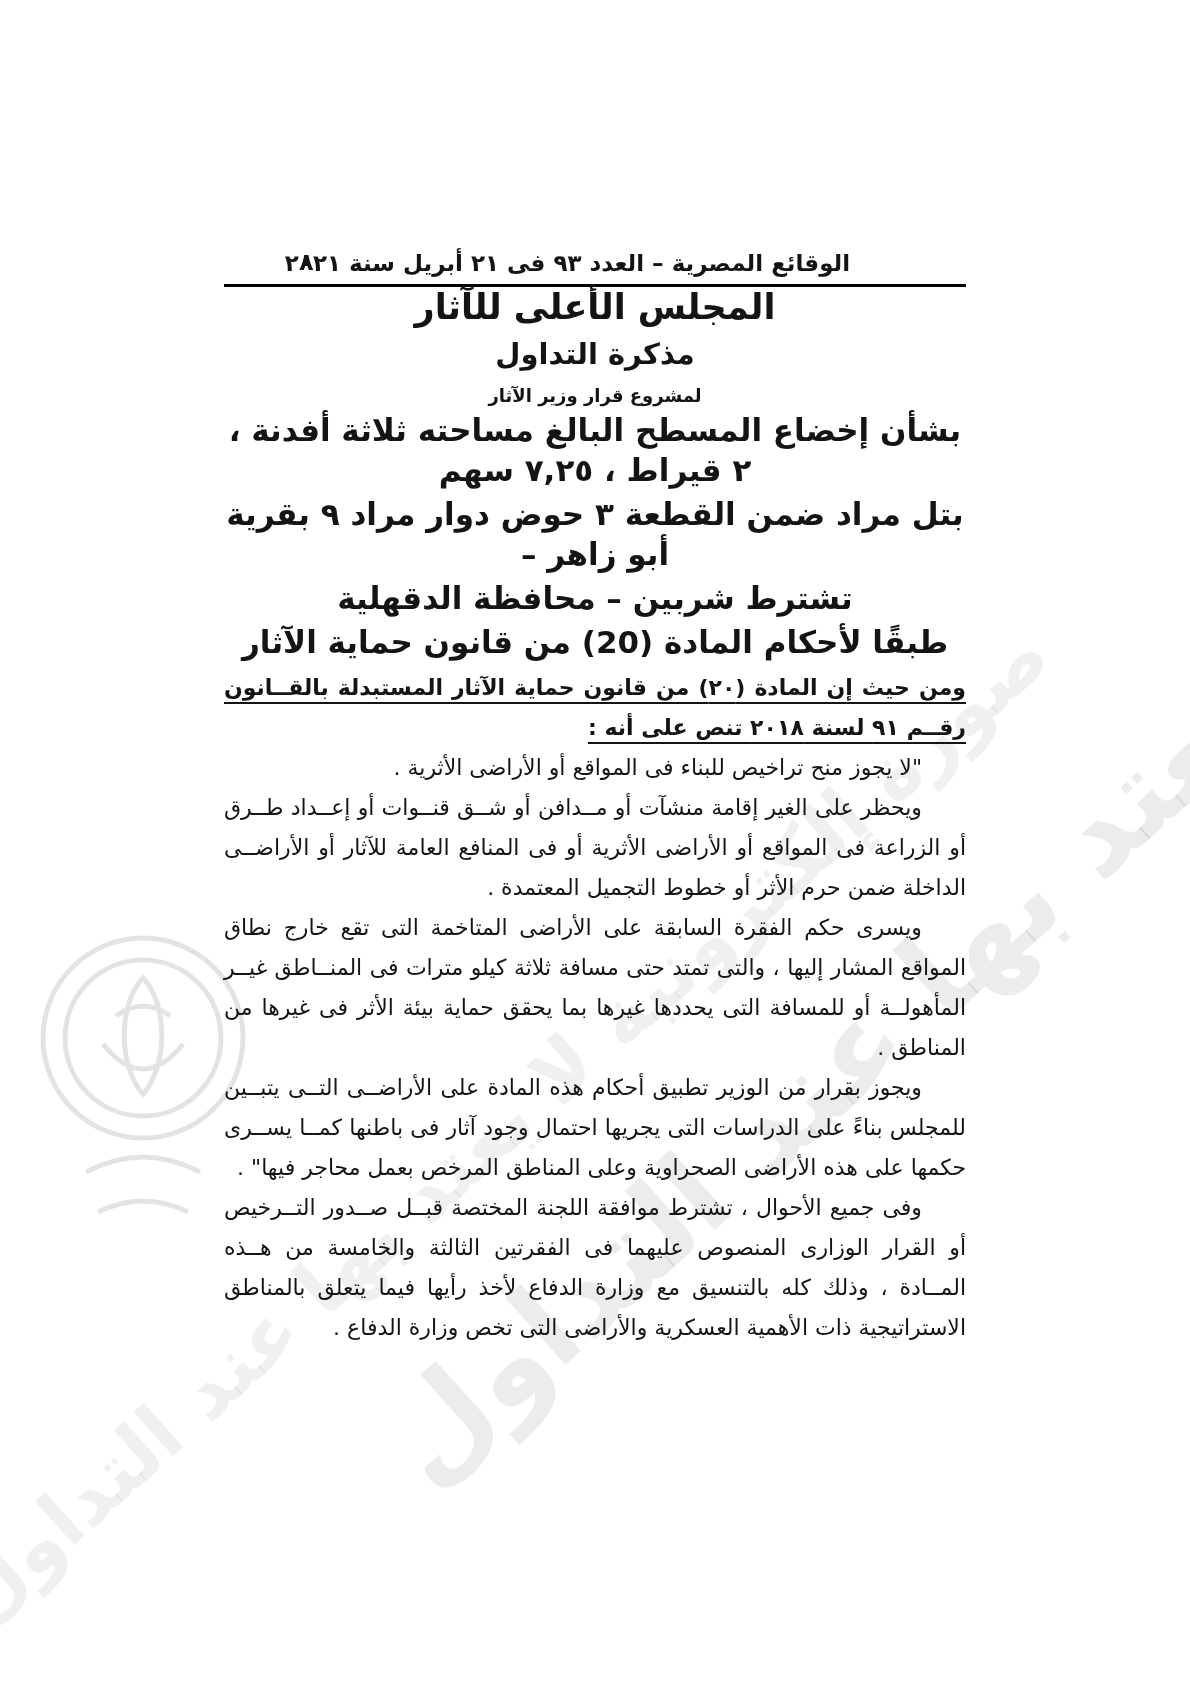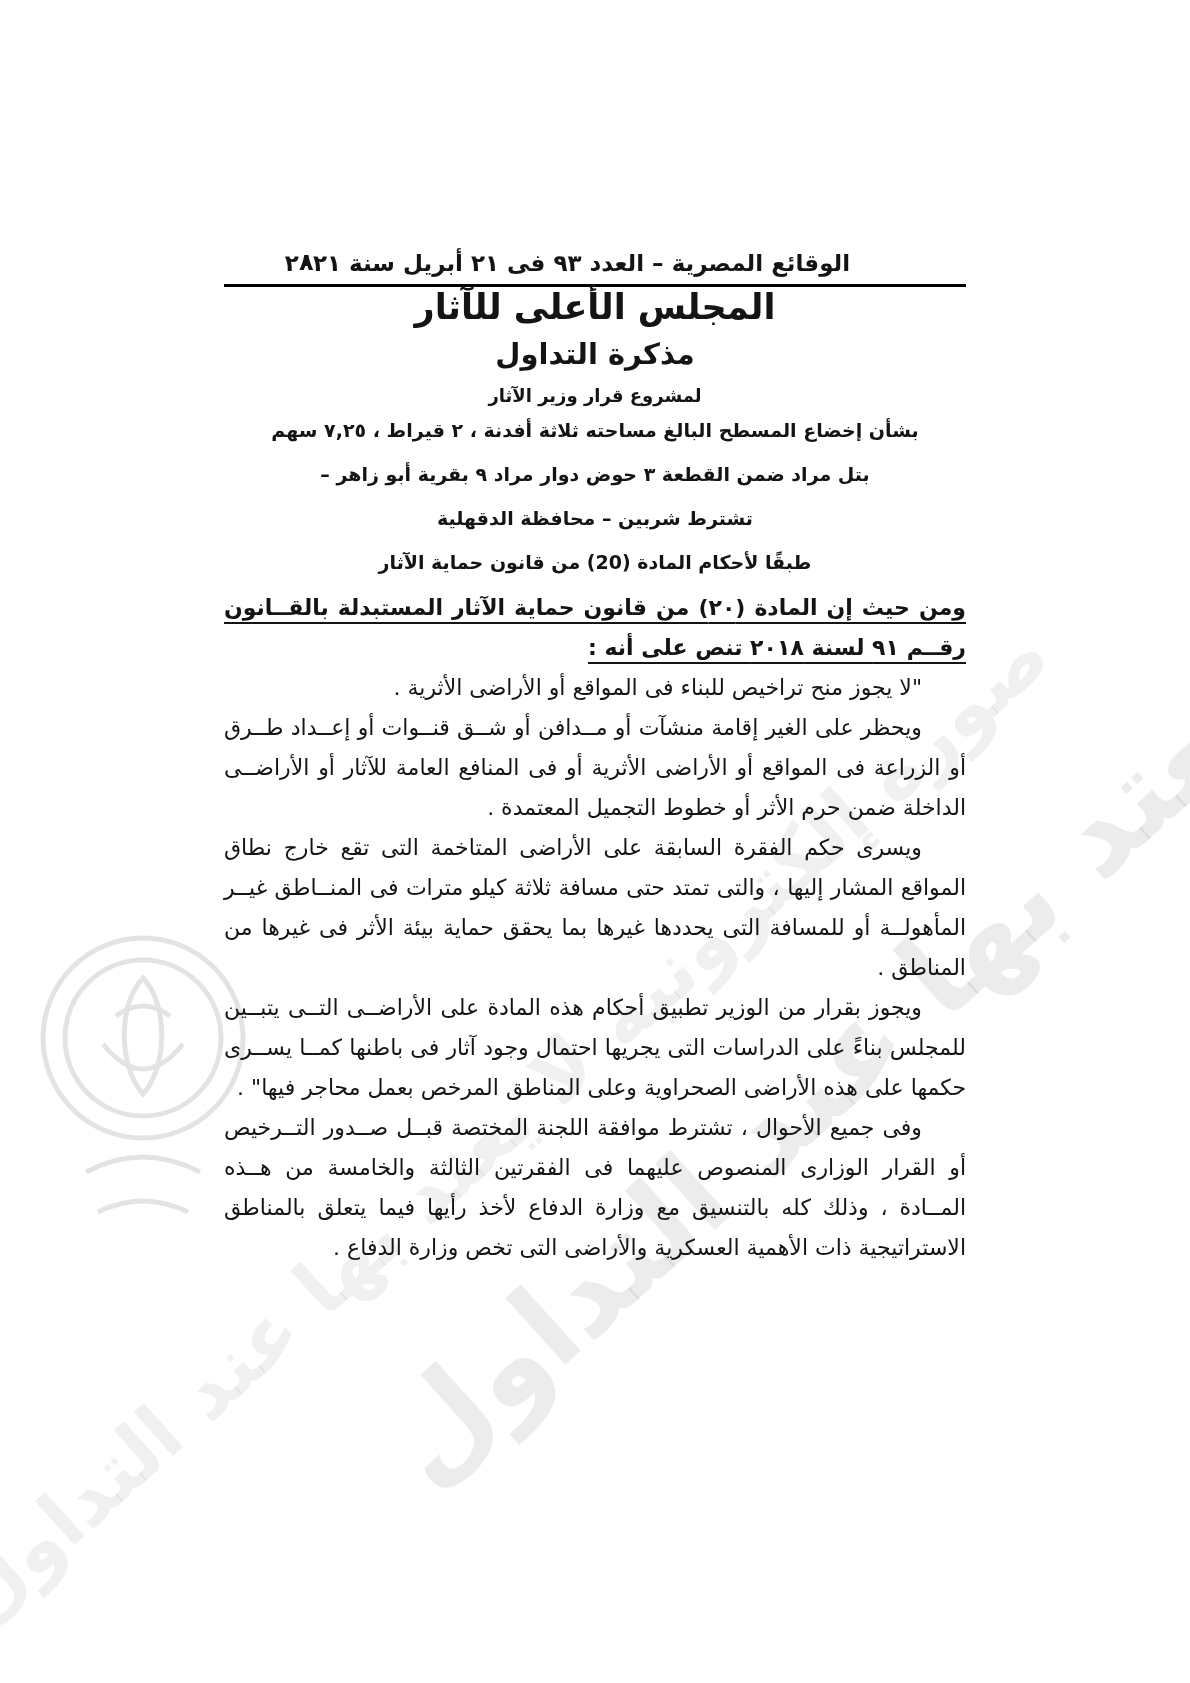--- a/index.html
+++ b/index.html
@@ -88,21 +88,21 @@
     text-align: center;
     margin-top: 10px;
   }
   .h3 {
     font-size: 18px;
     font-weight: bold;
     text-align: center;
     margin-top: 14px;
   }
   .subject {
-    font-size: 19px;
+    font-size: 31px;
     font-weight: bold;
     text-align: center;
     line-height: 40px;
     margin-top: 4px;
   }
   .para {
     font-size: 22px;
     line-height: 40px;
     text-align: justify;
     text-align-last: right;

